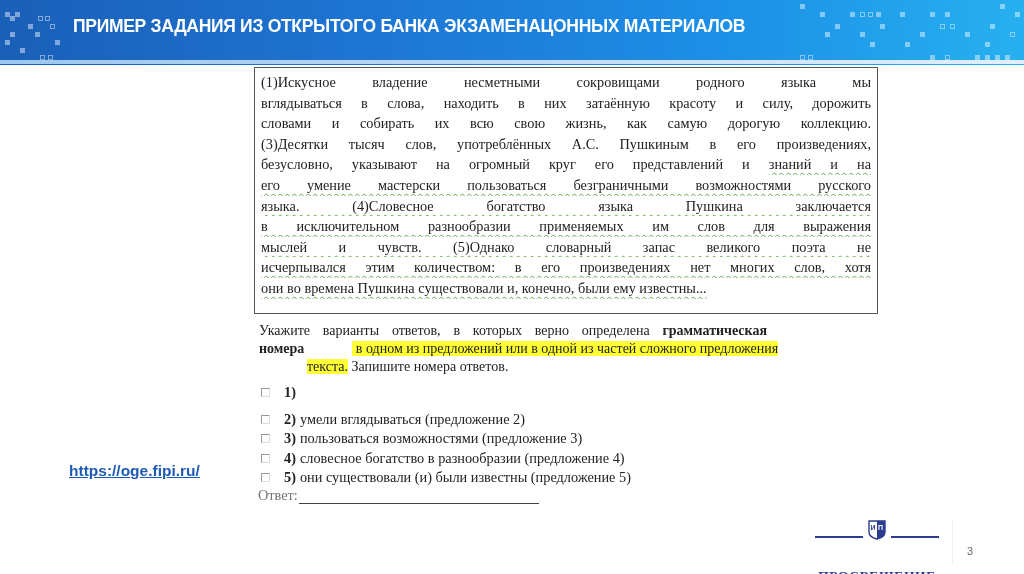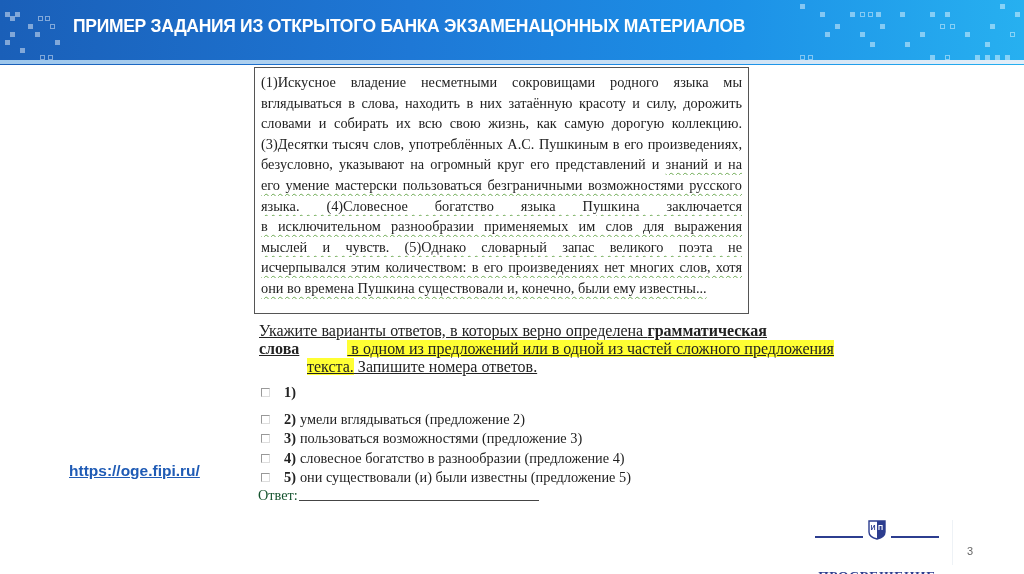--- a/index.html
+++ b/index.html
@@ -19,52 +19,52 @@
       position: absolute; left: 0; top: 60px; width: 1024px; height: 4px;
       background: linear-gradient(90deg, #9cc6ec, #e3eef8);
     }
     .header-title {
       position: absolute; left: 73px; top: 16px;
       color: #ffffff; font-size: 17.5px; font-weight: bold;
       font-family: "Liberation Sans", sans-serif; letter-spacing: -0.3px;
     }
 
     .doc-box {
-      position: absolute; left: 254px; top: 67px; width: 495px; height: 247px;
+      position: absolute; left: 254px; top: 67px; width: 624px; height: 247px;
       border: 1.5px solid #555; background: #fff;
       padding: 4px 6px 0 6px;
       font-family: "Liberation Serif", serif; font-size: 14.3px; line-height: 20.6px;
       color: #222; text-align: justify;
     }
     .doc-line { display: block; text-align: justify; text-align-last: justify; white-space: nowrap; overflow: hidden; }
     .doc-line.last { text-align-last: left; }
     .wavy { text-decoration: underline wavy #6aa84f; text-decoration-thickness: 1px; text-underline-offset: 3px; }
 
     .task {
       position: absolute; left: 259px; top: 322px; width: 508px;
-      font-family: "Liberation Serif", serif; font-size: 16px; line-height: 18px; color: #222; text-decoration: underline;
+      font-family: "Liberation Serif", serif; font-size: 14px; line-height: 18px; color: #222;
     }
     .task-line { display: block; white-space: nowrap; text-align-last: justify; }
     .task-line.last { text-align-last: left; }
     .hl { background: #ffff33; margin-left: 48px; }
     .b { font-weight: bold; }
 
     .option {
       position: absolute; left: 261px; height: 18px; display: flex; align-items: center;
       font-family: "Liberation Serif", serif; font-size: 14.3px; color: #222;
     }
     .cb {
       width: 9px; height: 9px; border-left: 1.5px solid #999; border-top: 1.5px solid #999;
       border-right: 1px solid #ddd; border-bottom: 1px solid #ddd; margin-right: 14px; margin-top: 1px;
     }
     .opt-num { font-weight: bold; margin-right: 4px; }
 
     .answer {
       position: absolute; left: 258px; top: 487px;
-      font-family: "Liberation Serif", serif; font-size: 14.3px; color: #14532d; display: flex; align-items: flex-start;
+      font-family: "Liberation Serif", serif; font-size: 14.3px; color: #737373; display: flex; align-items: flex-end;
     }
     .answer-line { display: inline-block; width: 240px; border-bottom: 1px solid #444; height: 14px; margin-left: 1px; }
 
     .link {
       position: absolute; left: 69px; top: 462px;
       color: #1f5bb5; font-size: 15.5px; font-weight: bold; text-decoration: underline;
       font-family: "Liberation Sans", sans-serif;
     }
 
     .logo { position: absolute; left: 813px; top: 518px; width: 128px; height: 45px; }
@@ -146,21 +146,21 @@
   <span class="doc-line wavy">его умение мастерски пользоваться безграничными возможностями русского</span>
   <span class="doc-line wavy">языка. (4)Словесное богатство языка Пушкина заключается</span>
   <span class="doc-line wavy">в исключительном разнообразии применяемых им слов для выражения</span>
   <span class="doc-line wavy">мыслей и чувств. (5)Однако словарный запас великого поэта не</span>
   <span class="doc-line wavy">исчерпывался этим количеством: в его произведениях нет многих слов, хотя</span>
   <span class="doc-line last wavy">они во времена Пушкина существовали и, конечно, были ему известны...</span>
 </div>
 
 <div class="task">
   <span class="task-line"><span>Укажите варианты ответов, в которых верно определена </span><span class="b">грамматическая</span></span>
-  <span class="task-line"><span class="b">слова</span><span class="hl"> в одном из предложений или в одной из частей сложного предложения</span></span>
+  <span class="task-line"><span class="b">номера</span><span class="hl"> в одном из предложений или в одной из частей сложного предложения</span></span>
   <span class="task-line last"><span class="hl">текста.</span><span> Запишите номера ответов.</span></span>
 </div>
 
 <div class="option" style="top:383px">
   <span class="cb"></span>
   <span class="opt-num">1)</span>
 </div>
 <div class="option" style="top:410px">
   <span class="cb"></span>
   <span class="opt-num">2)</span>

